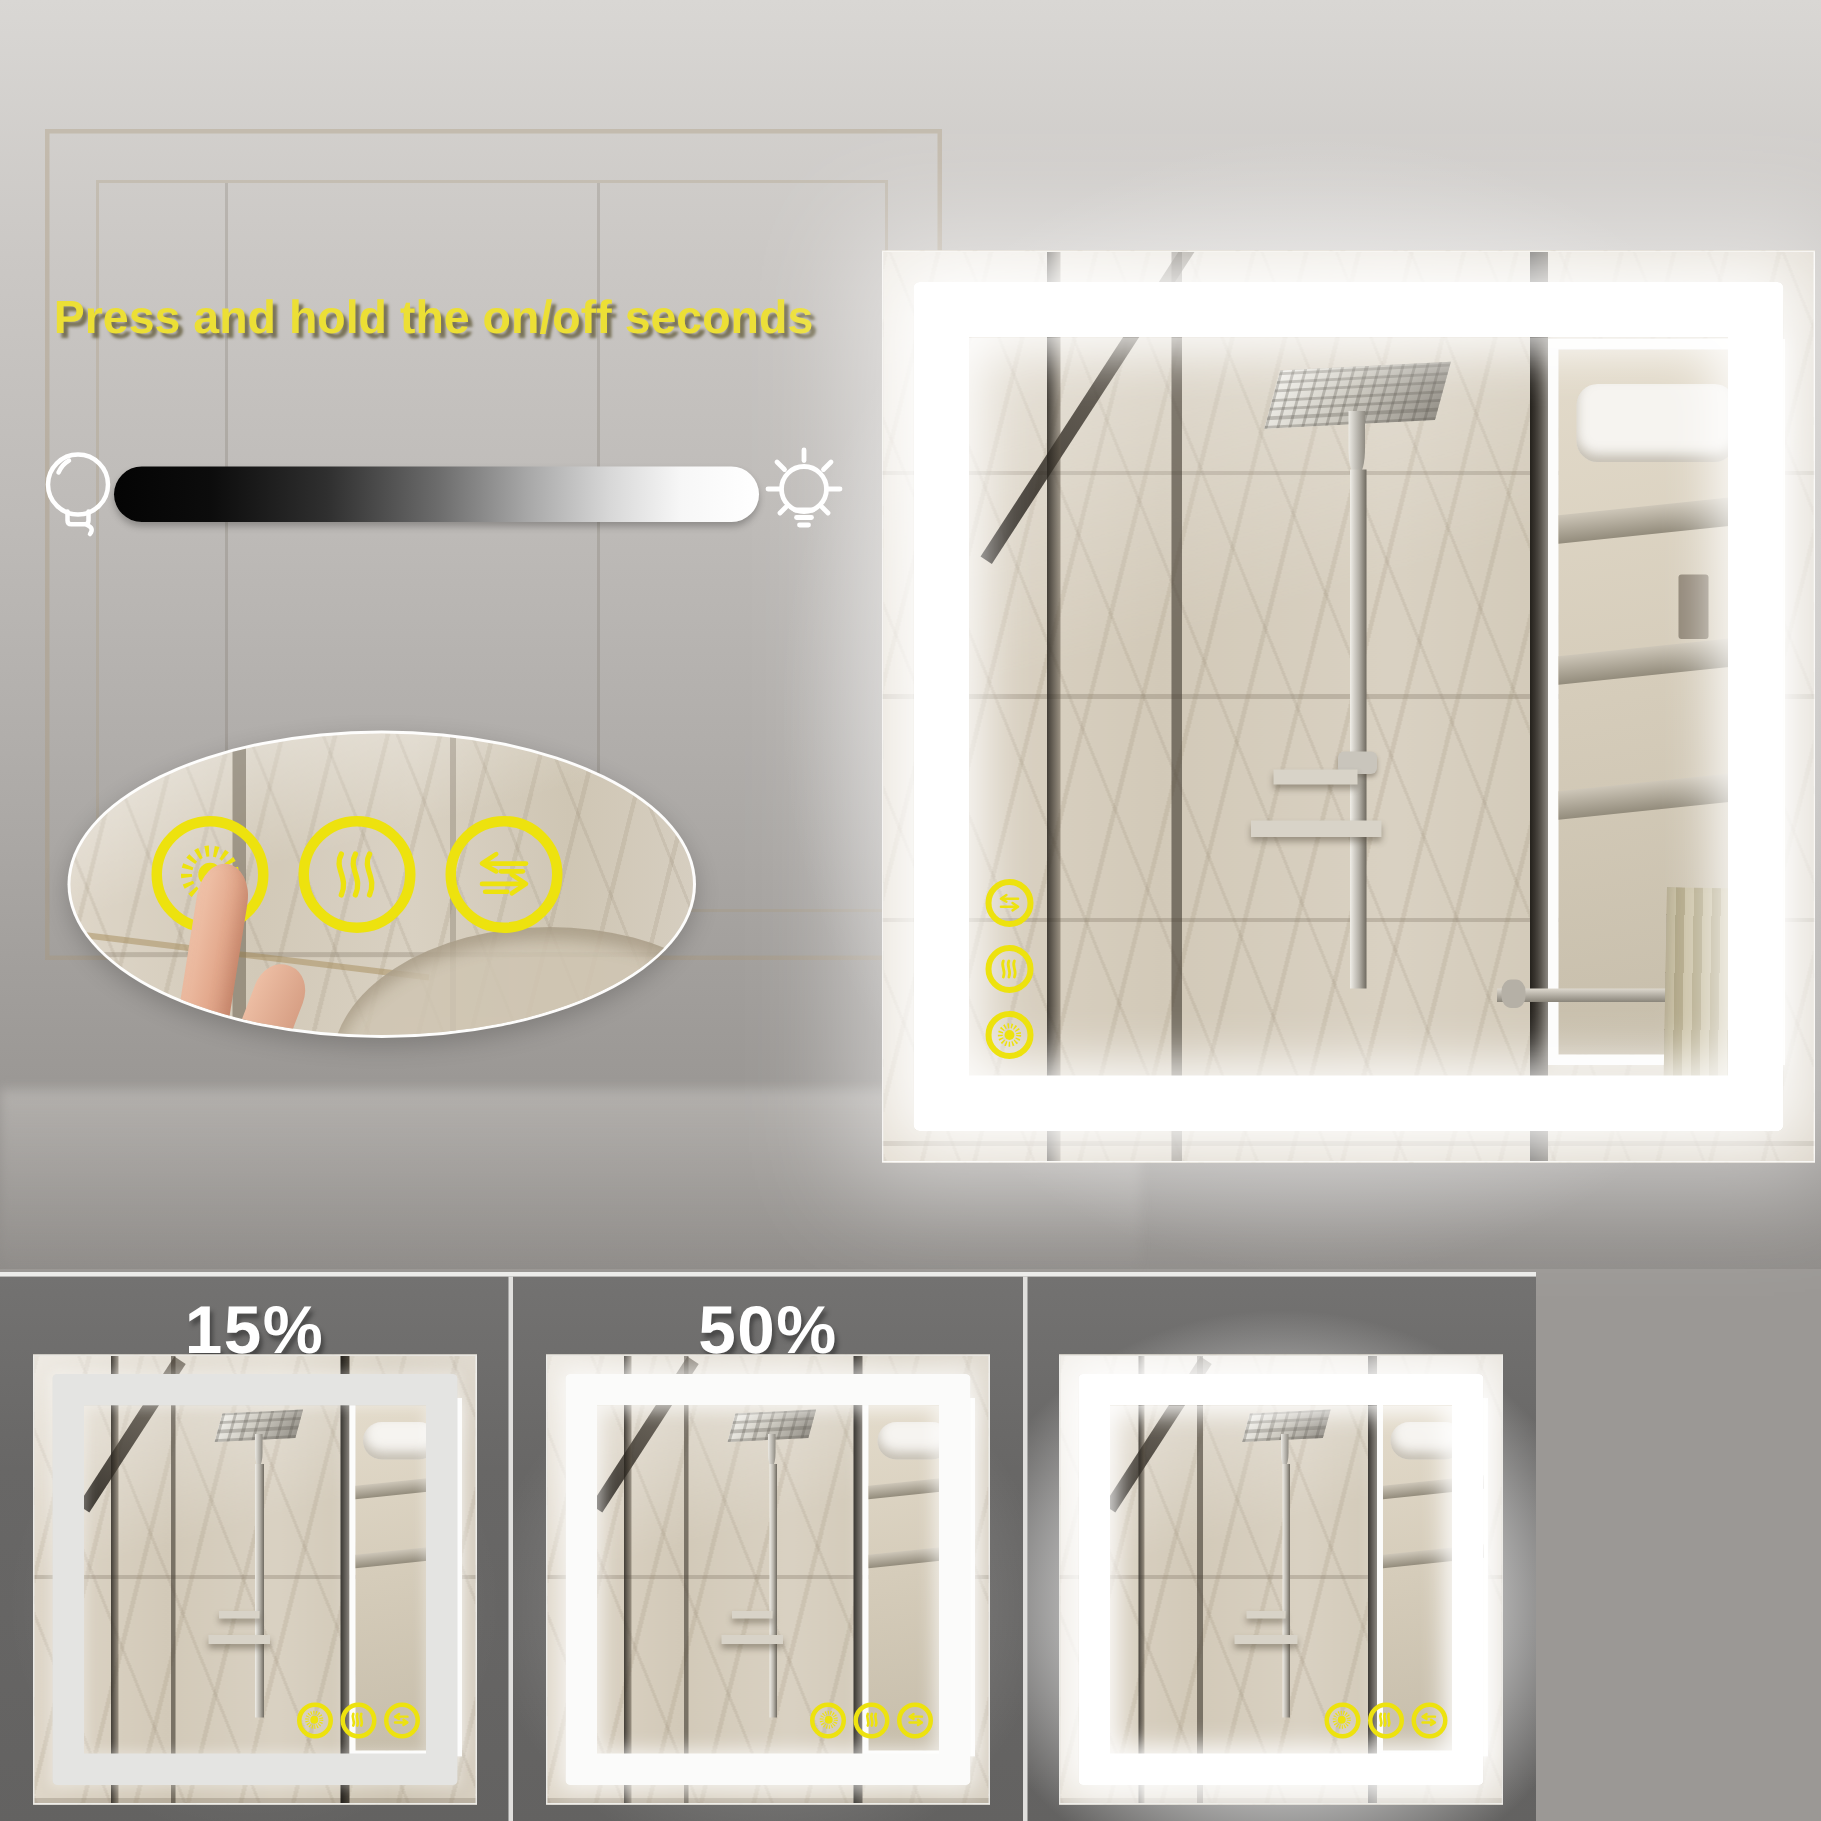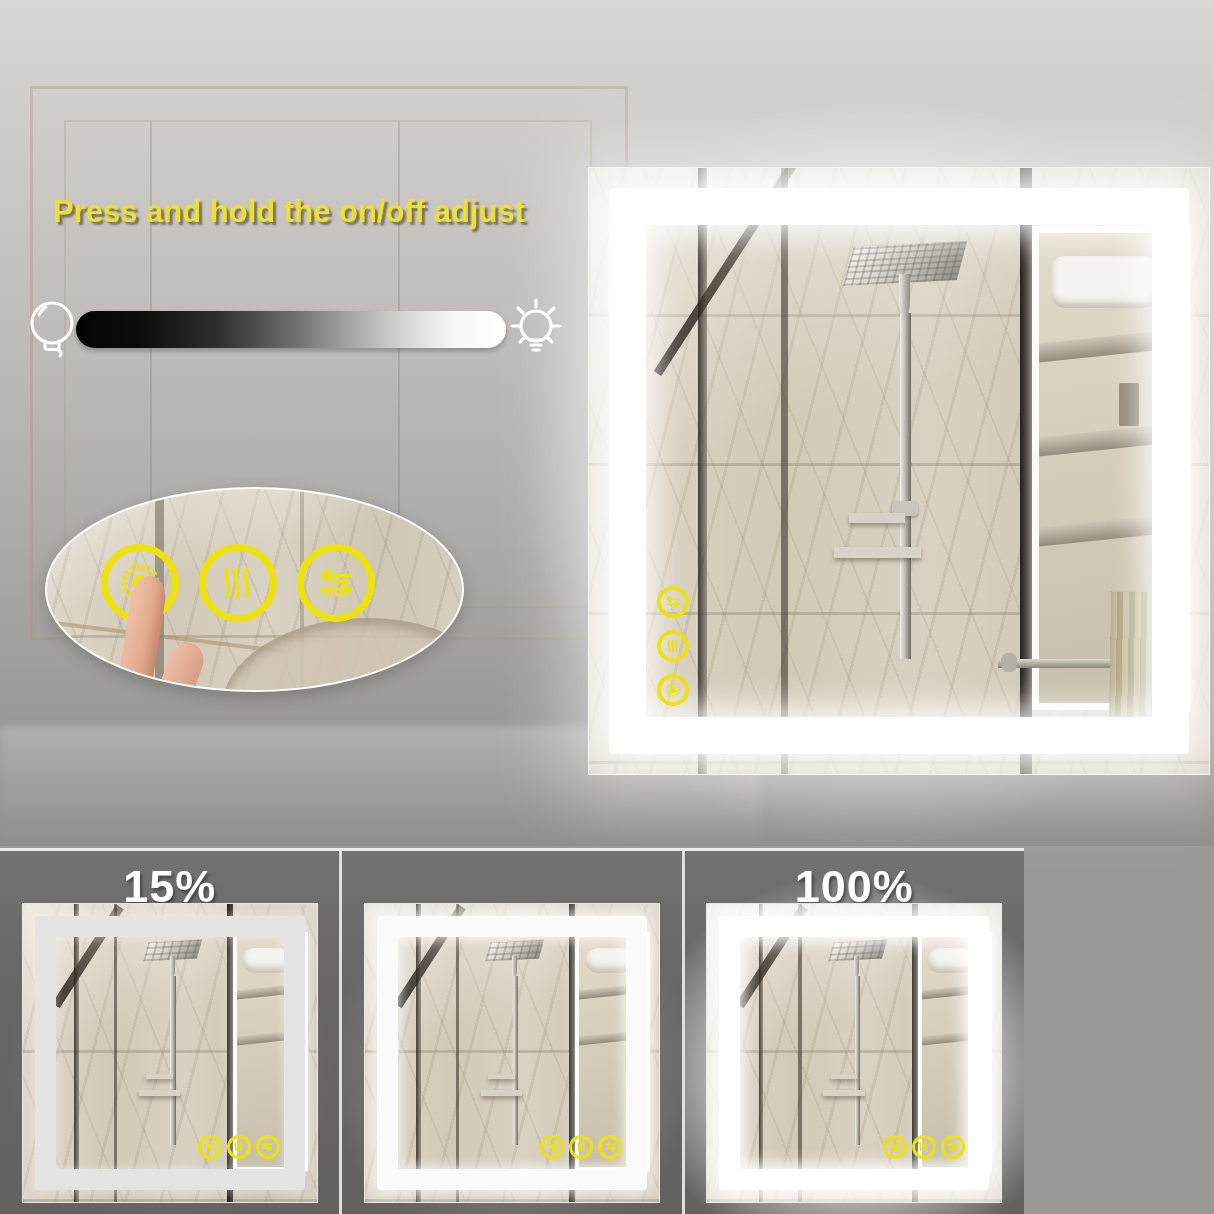--- a/index.html
+++ b/index.html
@@ -142,21 +142,21 @@
 
   <div class="top-section">
     <div class="bg-frame f1"></div>
     <div class="bg-frame f2"></div>
     <div class="bg-vline v1"></div>
     <div class="bg-vline v2"></div>
     <div class="bg-counter"></div>
     <div class="mirror-halo"></div>
 
     <div class="instruction">
-      <div>Press and hold the on/off adjust</div>
+      <div>Press and hold the on/off seconds</div>
     </div>
 
     <div class="slider-row">
       <span class="bulb off">
         <svg width="56" height="72" viewBox="0 0 56 72">
             <g fill="none" stroke="#fff" stroke-width="3" stroke-linecap="round">
           <circle cx="28" cy="27" r="20"></circle>
           <path d="M21 45 v6 q0 2.5 2.5 2.5 h9 q2.5 0 2.5 -2.5 v-6"></path>
           <path d="M34 54 q5 2 2 6"></path>
           <path d="M15 19 q2.5 -5.5 7 -8"></path>
@@ -320,20 +320,21 @@
                   <path d="M27 22 L36 28 L27 34"></path>
                 </g>
               </svg>
           </span>
         </div>
       </div>
     </div>
 
     <div class="panel">
       <div class="halo halo--50"></div>
+      <div class="plabel">50%</div>
       <div class="scene marble thumb">
         <div class="sc diag"></div>
         <div class="sc gd gd1"></div>
         <div class="sc gd gd2"></div>
         <div class="sc gd gd3"></div>
         <div class="sc head"></div>
         <div class="sc arm"></div>
         <div class="sc column"></div>
         <div class="sc shelf shelf1"></div>
         <div class="sc shelf shelf2"></div>
@@ -368,21 +369,20 @@
                   <path d="M27 22 L36 28 L27 34"></path>
                 </g>
               </svg>
           </span>
         </div>
       </div>
     </div>
 
     <div class="panel">
       <div class="halo halo--100"></div>
-      <div class="plabel">100%</div>
       <div class="scene marble thumb">
         <div class="sc diag"></div>
         <div class="sc gd gd1"></div>
         <div class="sc gd gd2"></div>
         <div class="sc gd gd3"></div>
         <div class="sc head"></div>
         <div class="sc arm"></div>
         <div class="sc column"></div>
         <div class="sc shelf shelf1"></div>
         <div class="sc shelf shelf2"></div>

